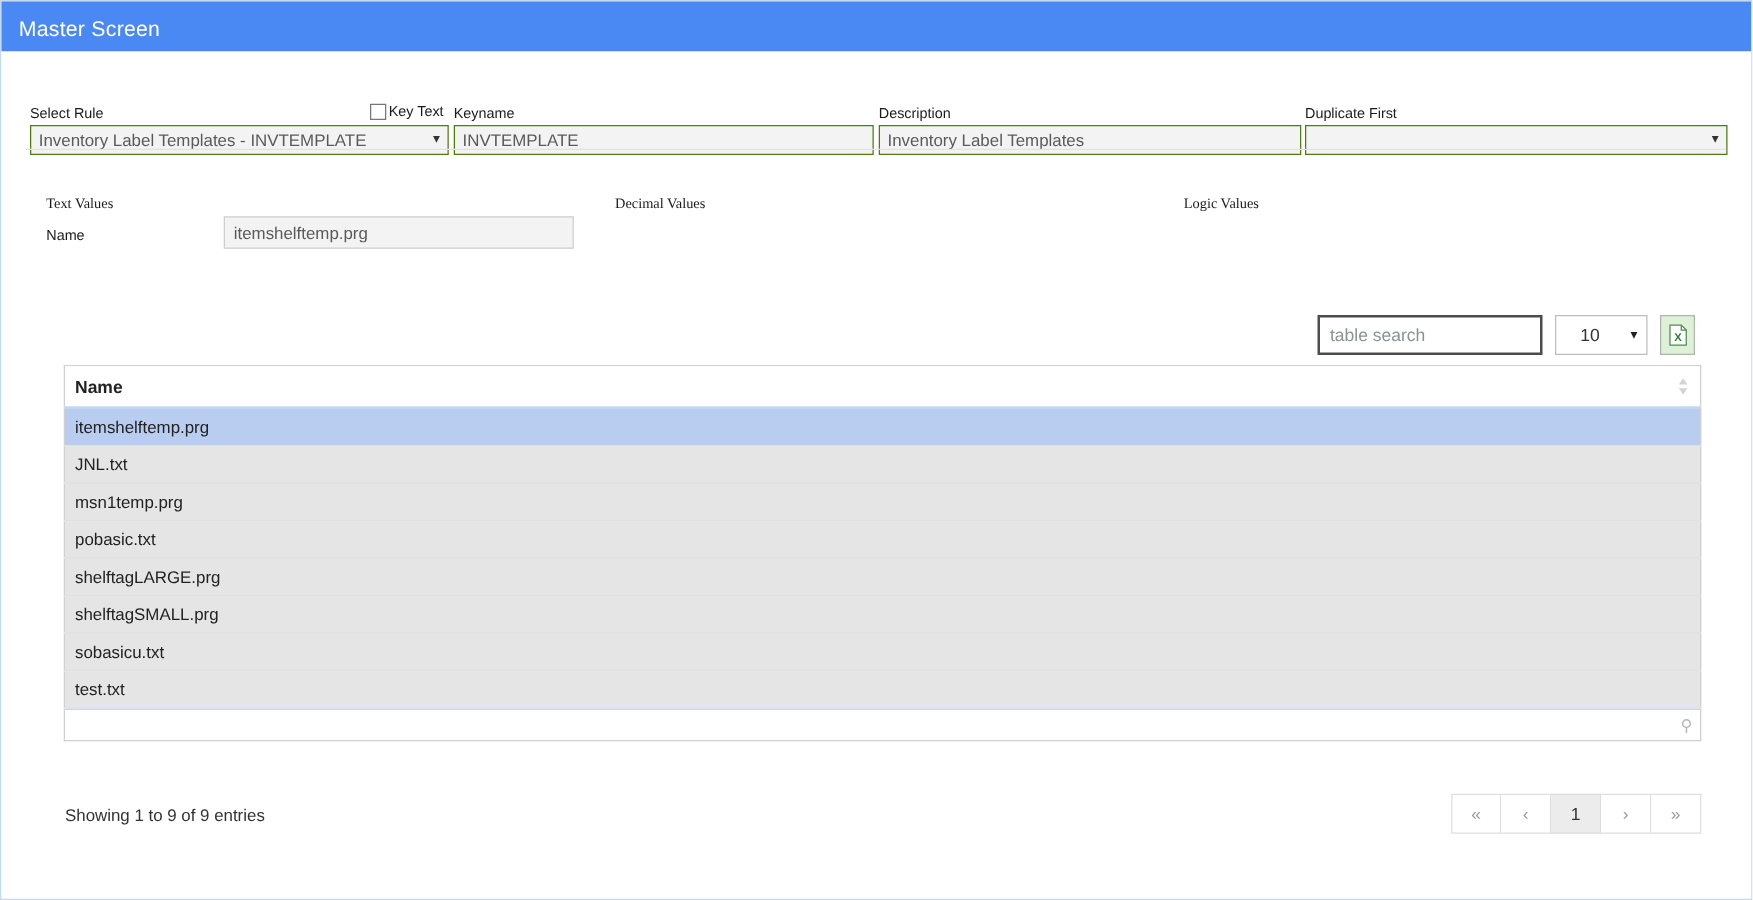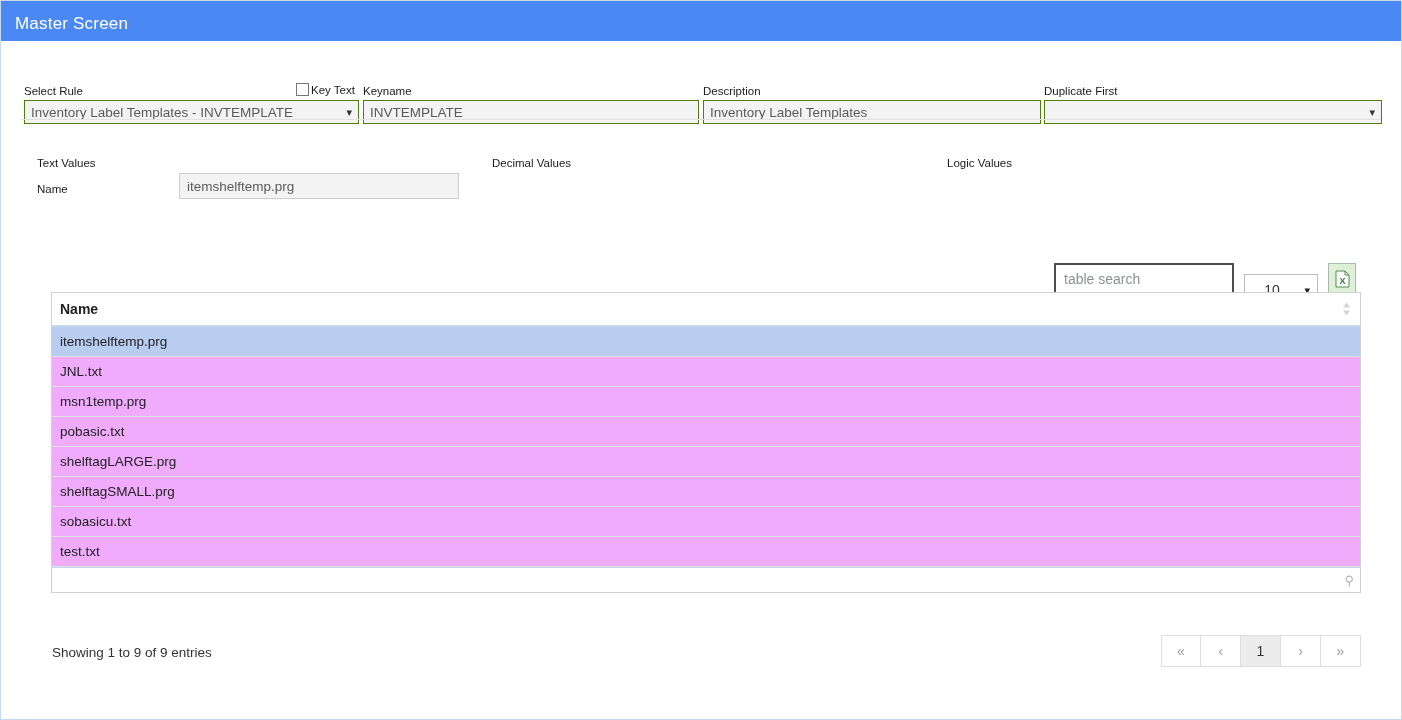--- a/index.html
+++ b/index.html
@@ -99,20 +99,21 @@
     top: 118px;
     border-top: 1px solid #e2e2e2;
   }
 
   
   .values { position: absolute; left: 0; top: 128px; width: 100%; }
   .vhead {
     position: absolute;
     font-size: 11.5px;
     color: #1a1a1a;
+    font-family: Liberation Serif, serif;
   }
   .vname-label {
     position: absolute;
     left: 36px; top: 54px;
     font-size: 11.5px;
     color: #1a1a1a;
   }
   .vname-input {
     position: absolute;
     left: 178px; top: 44px;
@@ -136,21 +137,21 @@
   .tsearch {
     width: 180px; height: 32px;
     border: 2px solid #4d4d4d;
     background: #fff;
     font-size: 14px;
     color: #333;
     padding: 0 8px;
     font-family: "Liberation Sans", sans-serif;
   }
   .tsearch::placeholder { color: #8c9196; }
-  .lenwrap { position: relative; margin-top: 22px; }
+  .lenwrap { position: relative; }
   .tlen {
     width: 74px; height: 32px;
     border: 1px solid #bdbdbd;
     background: #fff;
     font-size: 14px;
     color: #333;
     text-align: center;
     appearance: none;
     -webkit-appearance: none;
     padding-right: 18px;
@@ -191,21 +192,21 @@
     border-bottom: 2px solid #c6d6ef;
     background: #fff;
     position: relative;
     height: 29px;
   }
   table.dt td {
     font-size: 13.5px;
     color: #222;
     padding: 7px 8px;
     border-bottom: 1px solid #e0e0e0;
-    background: #f0abfc;
+    background: #e5e5e5;
     height: 28px;
   }
   table.dt tr.selected td {
     background: #b8cdf0;
   }
   .sorticon {
     position: absolute;
     right: 9px; top: 50%;
     transform: translateY(-50%);
     width: 9px; height: 15px;

